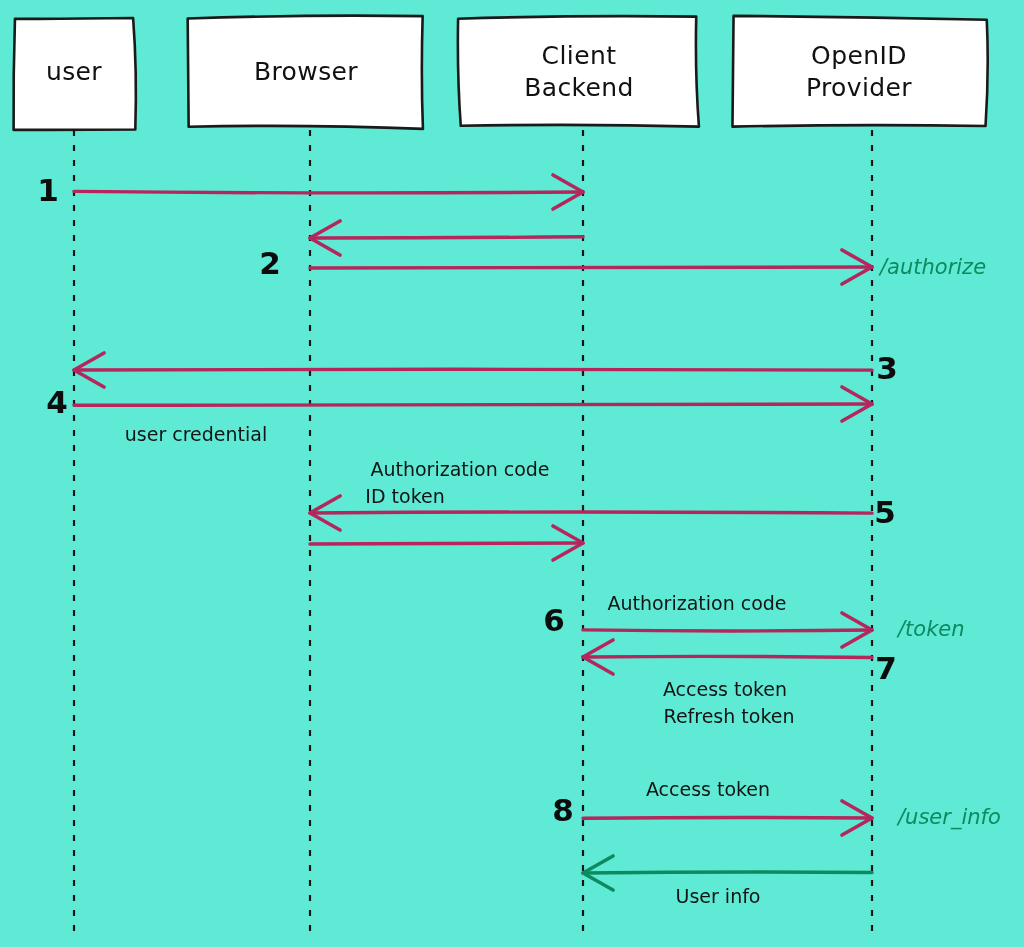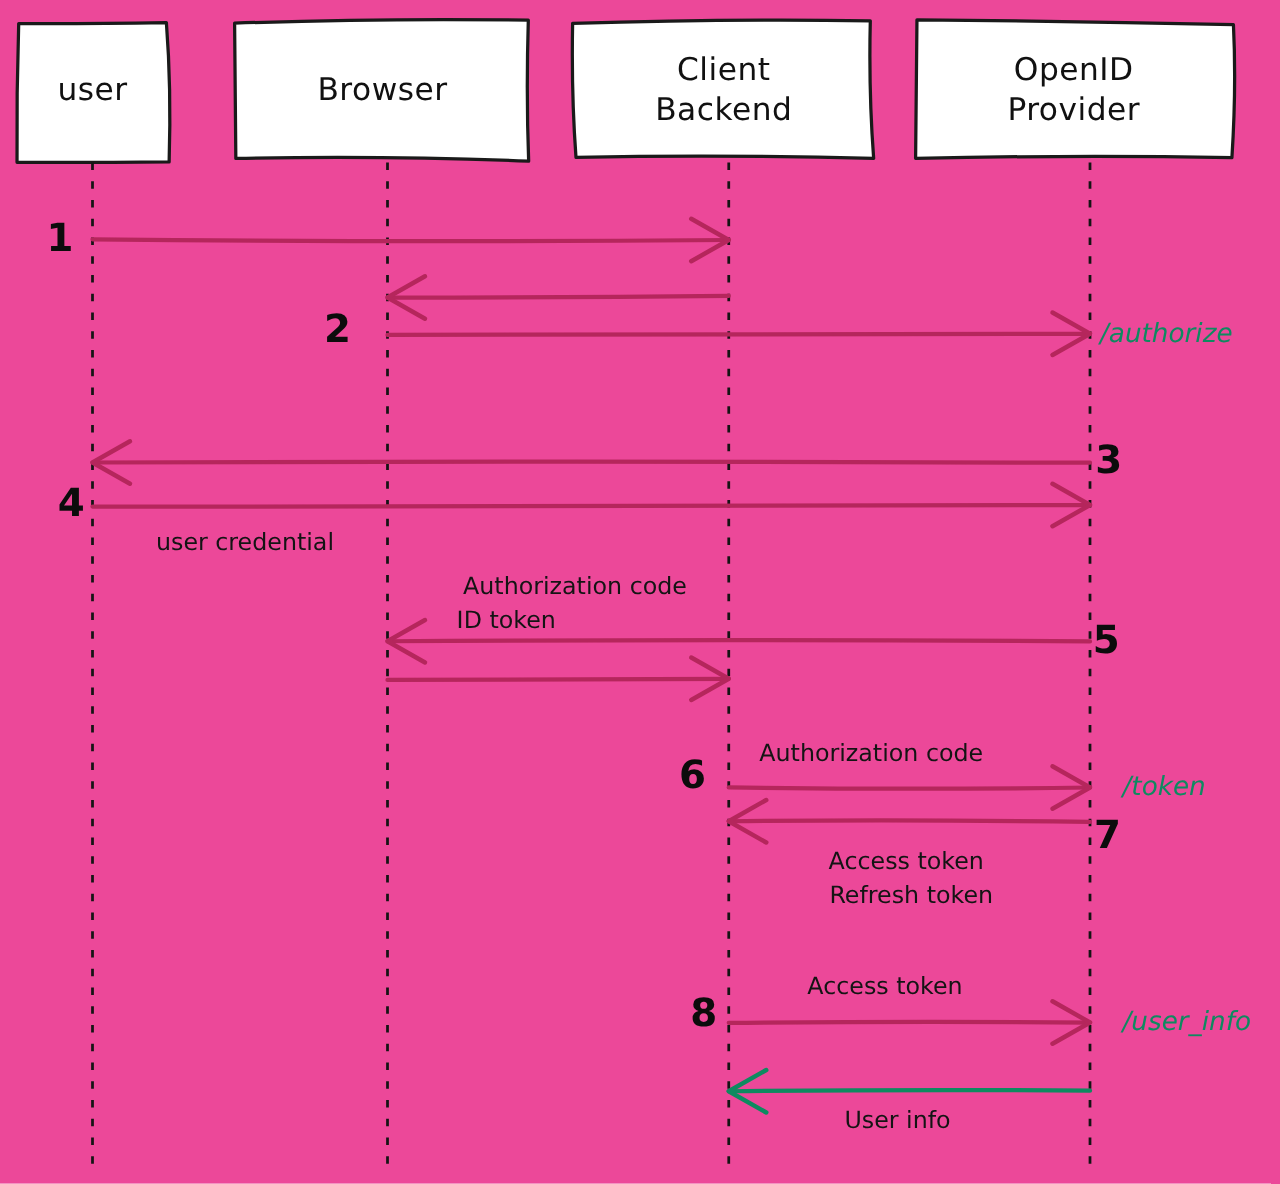--- a/index.html
+++ b/index.html
@@ -8,21 +8,21 @@
     padding: 0;
     background: #ffffff;
   }
   body {
     font-family: "DejaVu Sans", sans-serif;
   }
   #diagram-root {
     position: relative;
     width: 1024px;
     height: 947px;
-    background: #ec4899;
+    background: #5eead4;
     overflow: hidden;
   }
   #diagram-svg {
     position: absolute;
     top: 0;
     left: 0;
     width: 1024px;
     height: 947px;
     display: block;
   }

